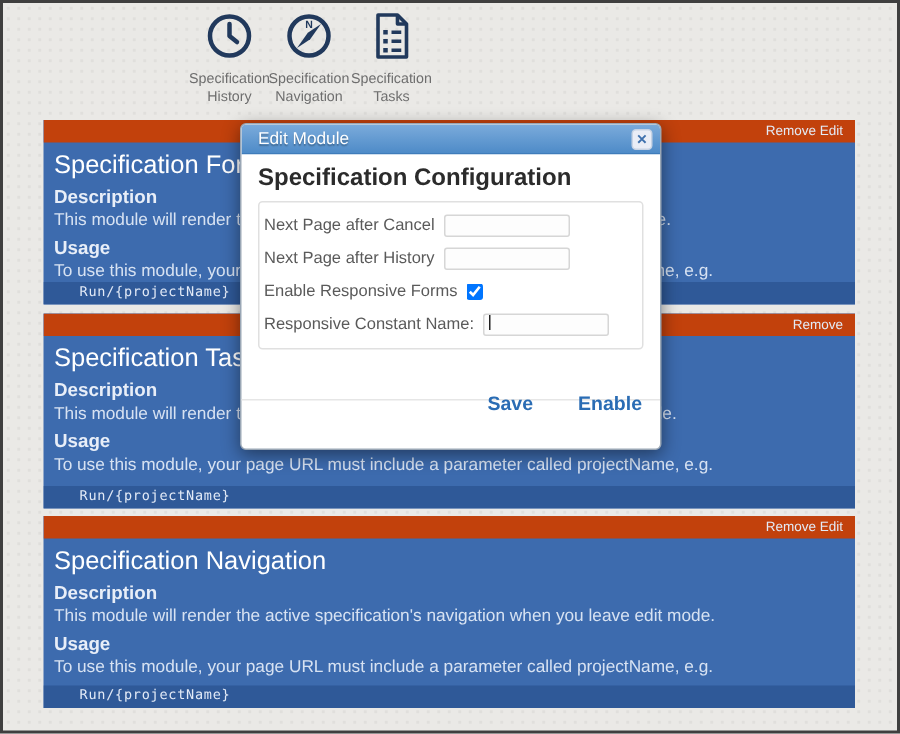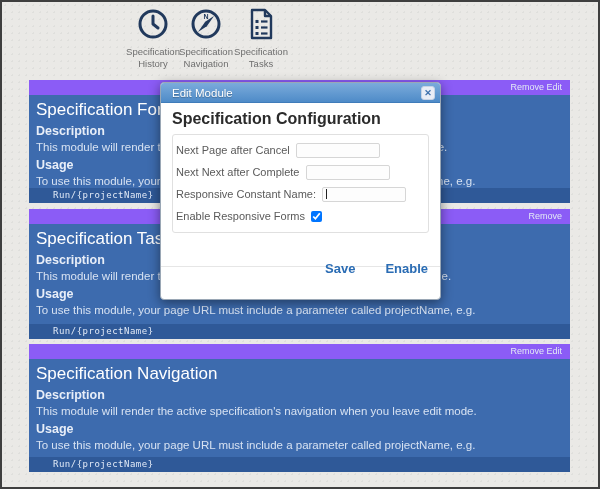--- a/index.html
+++ b/index.html
@@ -23,21 +23,21 @@
   #tool-0 { left:75px; top:6px; }
   #tool-1 { left:128px; top:6px; }
   #tool-2 { left:183px; top:6px; }
 
   
   .panel { position:absolute; left:27px; width:541px; background:#3d6bae; overflow:hidden; }
   #panel-0 { top:78px;  height:123px; }
   #panel-1 { top:207px; height:130px; }
   #panel-2 { top:342px; height:128px; }
   .panel-bar {
-    height:15px; background:#8b5cf6; color:#e3eaf5;
+    height:15px; background:#c2410c; color:#e3eaf5;
     font-size:9px; line-height:15px; text-align:right; padding-right:8px;
   }
   .panel-content { padding:5px 8px 0 7px; color:#dde6f3; }
   .panel-title { font-size:17px; line-height:19px; color:#ffffff; font-weight:normal; }
   .panel-h { margin-top:5px; font-size:12.5px; line-height:14px; color:#e8eef8; font-weight:bold; }
   .panel-p { margin-top:3px; font-size:11.5px; line-height:12px; color:#d7e2f2; }
   .panel-code {
     position:absolute; left:0; right:0; bottom:0; height:15px;
     background:#2f5998; color:#e2eaf7;
     font-family:"DejaVu Sans Mono", monospace; font-size:9px; line-height:15px;
@@ -185,30 +185,30 @@
     </div>
 
     <div class="modal-heading">Specification Configuration</div>
 
     <div class="fields-box">
       <div class="field-row">
         <span class="field-label">Next Page after Cancel</span>
         <input class="field-input" type="text" value="" style="">
       </div>
       <div class="field-row">
-        <span class="field-label">Next Next after Complete</span>
+        <span class="field-label">Next Page after History</span>
         <input class="field-input" type="text" value="" style="">
+      </div>
+      <div class="field-row">
+        <span class="field-label">Enable Responsive Forms</span>
+        <input class="field-checkbox" type="checkbox" checked="checked" style="">
       </div>
       <div class="field-row">
         <span class="field-label">Responsive Constant Name:</span>
         <span class="field-input focused"><span class="caret"></span></span>
-      </div>
-      <div class="field-row">
-        <span class="field-label">Enable Responsive Forms</span>
-        <input class="field-checkbox" type="checkbox" checked="checked" style="">
       </div>
     </div>
 
     <div class="modal-divider"></div>
     <div class="modal-footer">
       <button class="text-btn">Save</button>
       <button class="text-btn">Enable</button>
     </div>
   </div>
 

